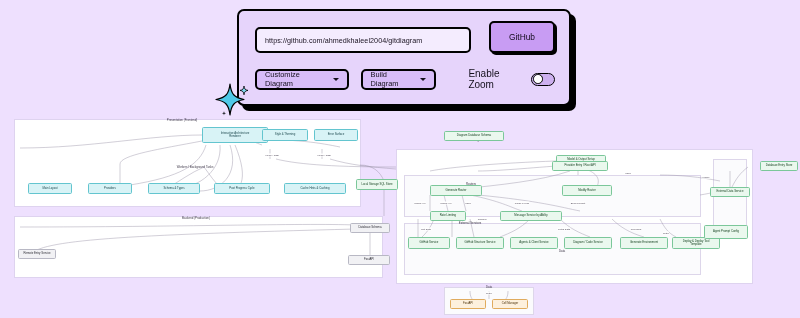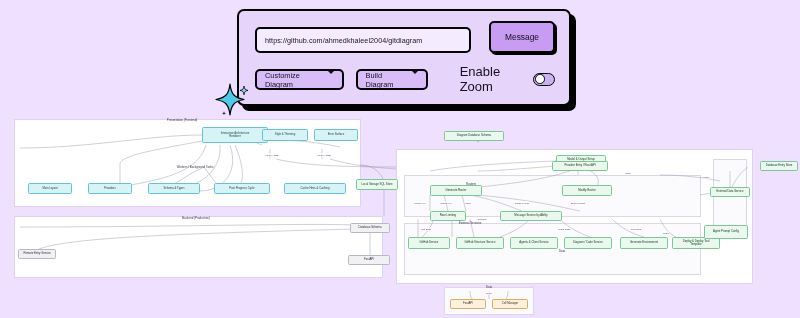--- a/index.html
+++ b/index.html
@@ -26,26 +26,26 @@
   }
   .diagram-btn{
     width:62px;height:28px;background:#c89cf3;border:2px solid #000;border-radius:5px;
     box-shadow:2px 2px 0 #000;
     display:flex;align-items:center;justify-content:center;
     font-size:8.4px;color:#130b1d;
   }
   .ctl-row{position:absolute;left:16px;top:57px;right:14px;height:22px;display:flex;align-items:center;gap:12px;}
   .drop{
     height:21px;background:#d8bdf8;border:2px solid #000;border-radius:5px;
-    display:flex;gap:6px;padding:0 8px;box-sizing:border-box;
+    display:flex;align-items:center;gap:6px;padding:0 8px;box-sizing:border-box;
     font-size:7.4px;color:#15101d;
   }
   .chev{width:0;height:0;border-left:3px solid transparent;border-right:3px solid transparent;border-top:3.6px solid #15101d;}
   .zoom-wrap{display:flex;align-items:center;gap:7px;}
-  .zoom-label{font-size:13px;color:#15101d;margin-left:20px;}
+  .zoom-label{font-size:10px;color:#15101d;margin-left:20px;}
   .switch{
     width:25px;height:13px;border-radius:8px;background:#cdb0ef;border:1.6px solid #000;
     position:relative;box-sizing:border-box;
   }
   .knob{position:absolute;left:1px;top:.8px;width:9.5px;height:9.5px;border-radius:50%;background:#fff;border:1px solid #000;box-sizing:border-box;}
 
   
   .sparkle{position:absolute;left:214px;top:80px;width:42px;height:40px;z-index:40;}
 
   
@@ -189,21 +189,21 @@
     <span class="elabel" style="left:636px;top:114px;">Providers</span>
     <span class="elabel" style="left:666px;top:118px;">Data</span>
     <span class="elabel" style="left:706px;top:62px;">Model</span>
     <span class="elabel" style="left:628px;top:58px;">uses</span>
     <span class="elabel" style="left:489px;top:178px;">Data</span>
   </div>
 
   <div class="toolbar">
     <div class="url-row">
       <div class="url-input" placeholder="https://github.com/username/repo">https://github.com/ahmedkhaleel2004/gitdiagram</div>
-      <div class="diagram-btn">Message</div>
+      <div class="diagram-btn">GitHub</div>
     </div>
 
     <div class="ctl-row">
       <div class="drop">
         <span>Customize Diagram</span>
         <span class="chev"></span>
       </div>
       <div class="drop">
         <span>Build Diagram</span>
         <span class="chev"></span>

